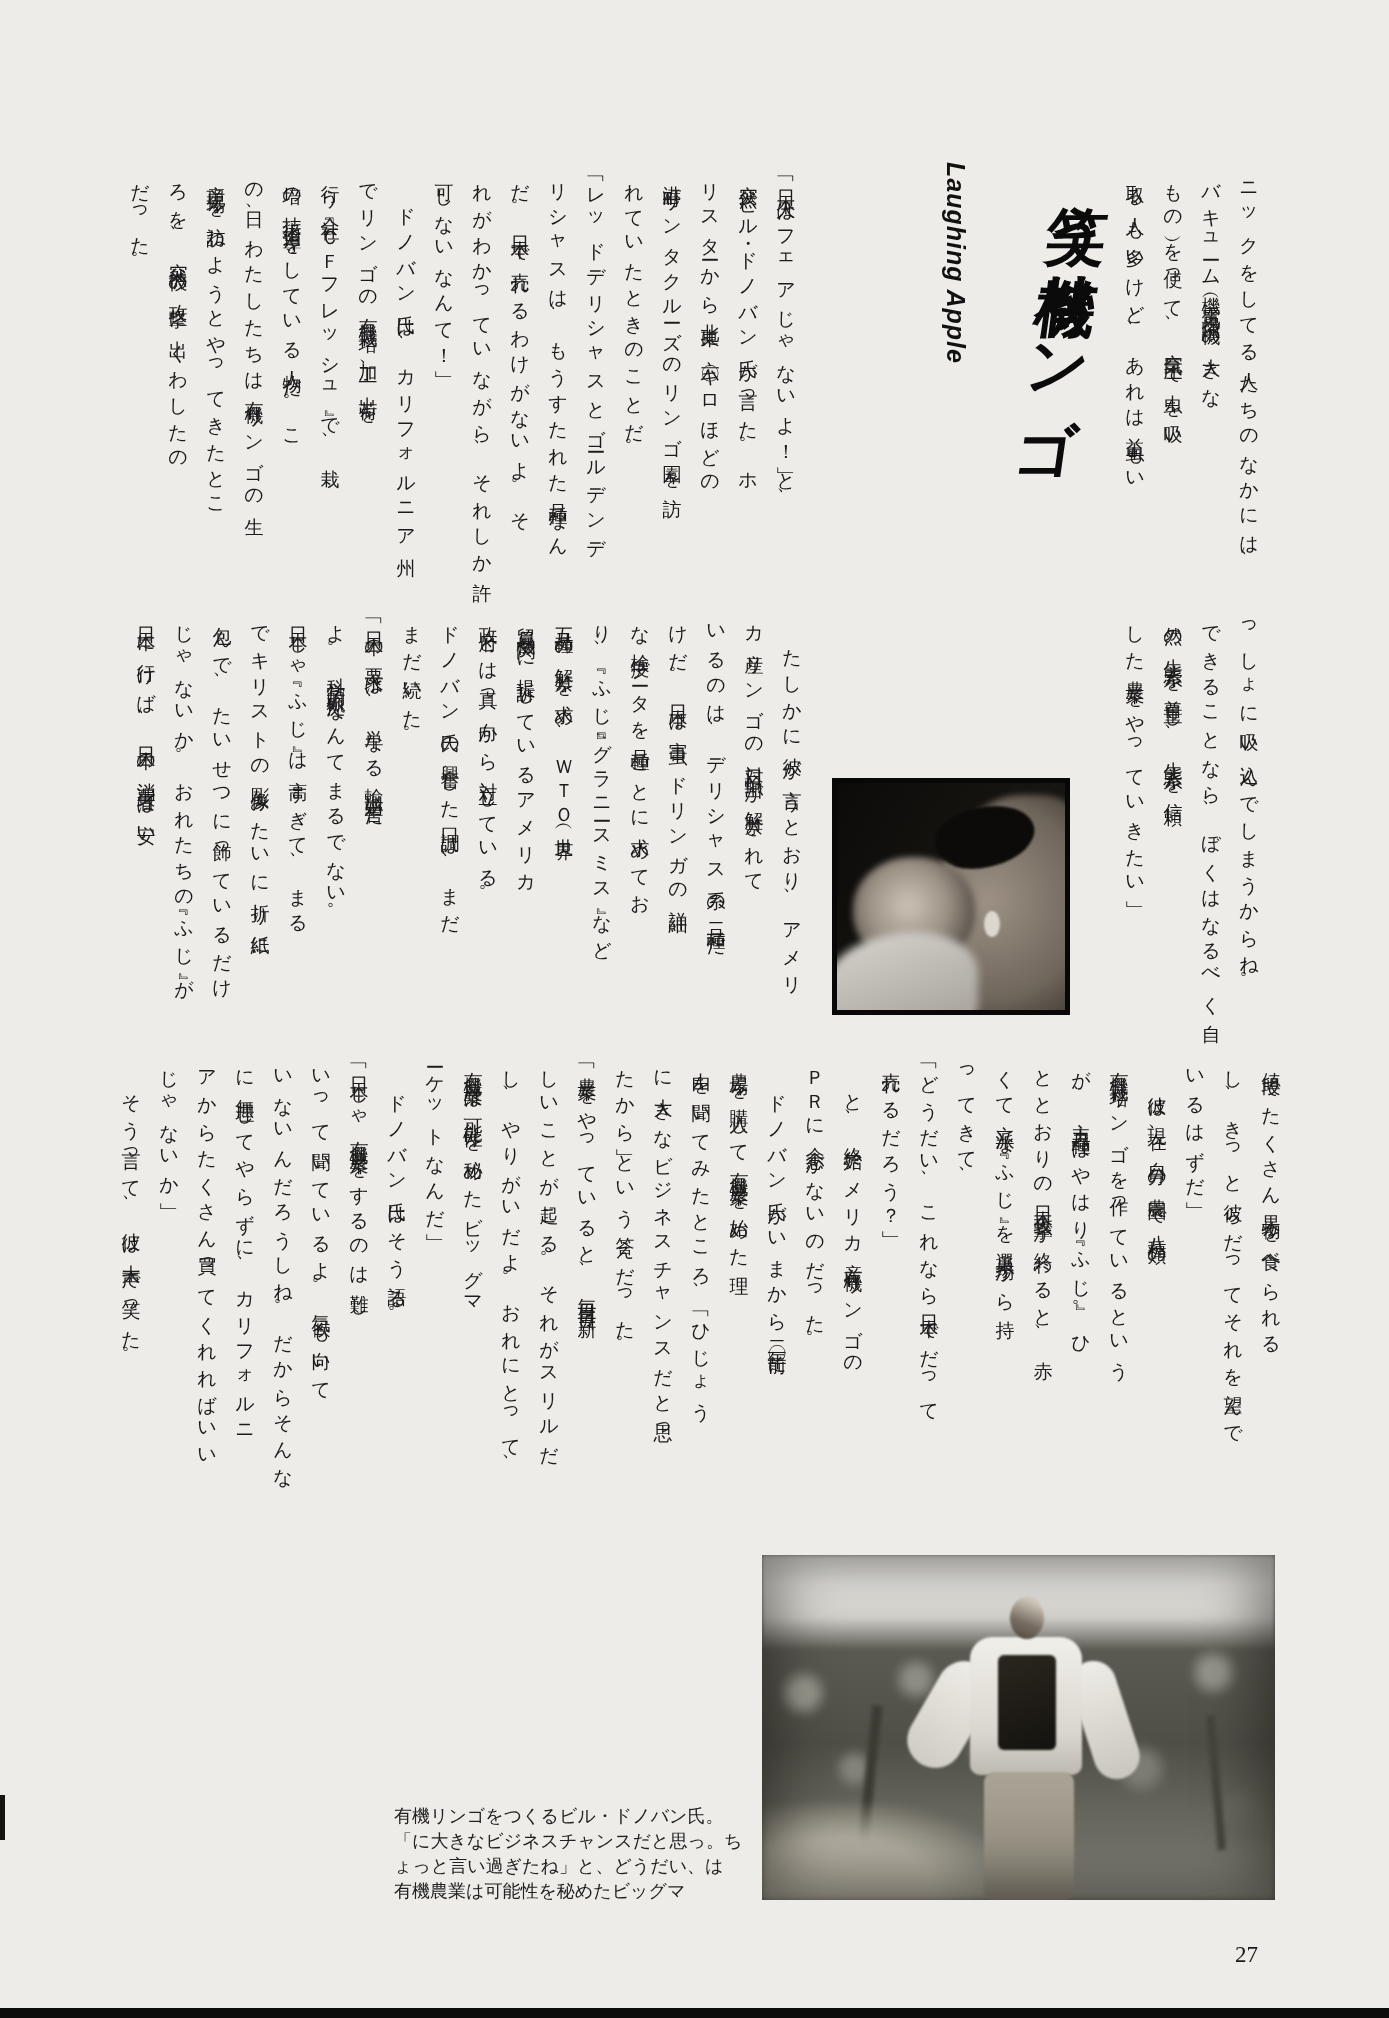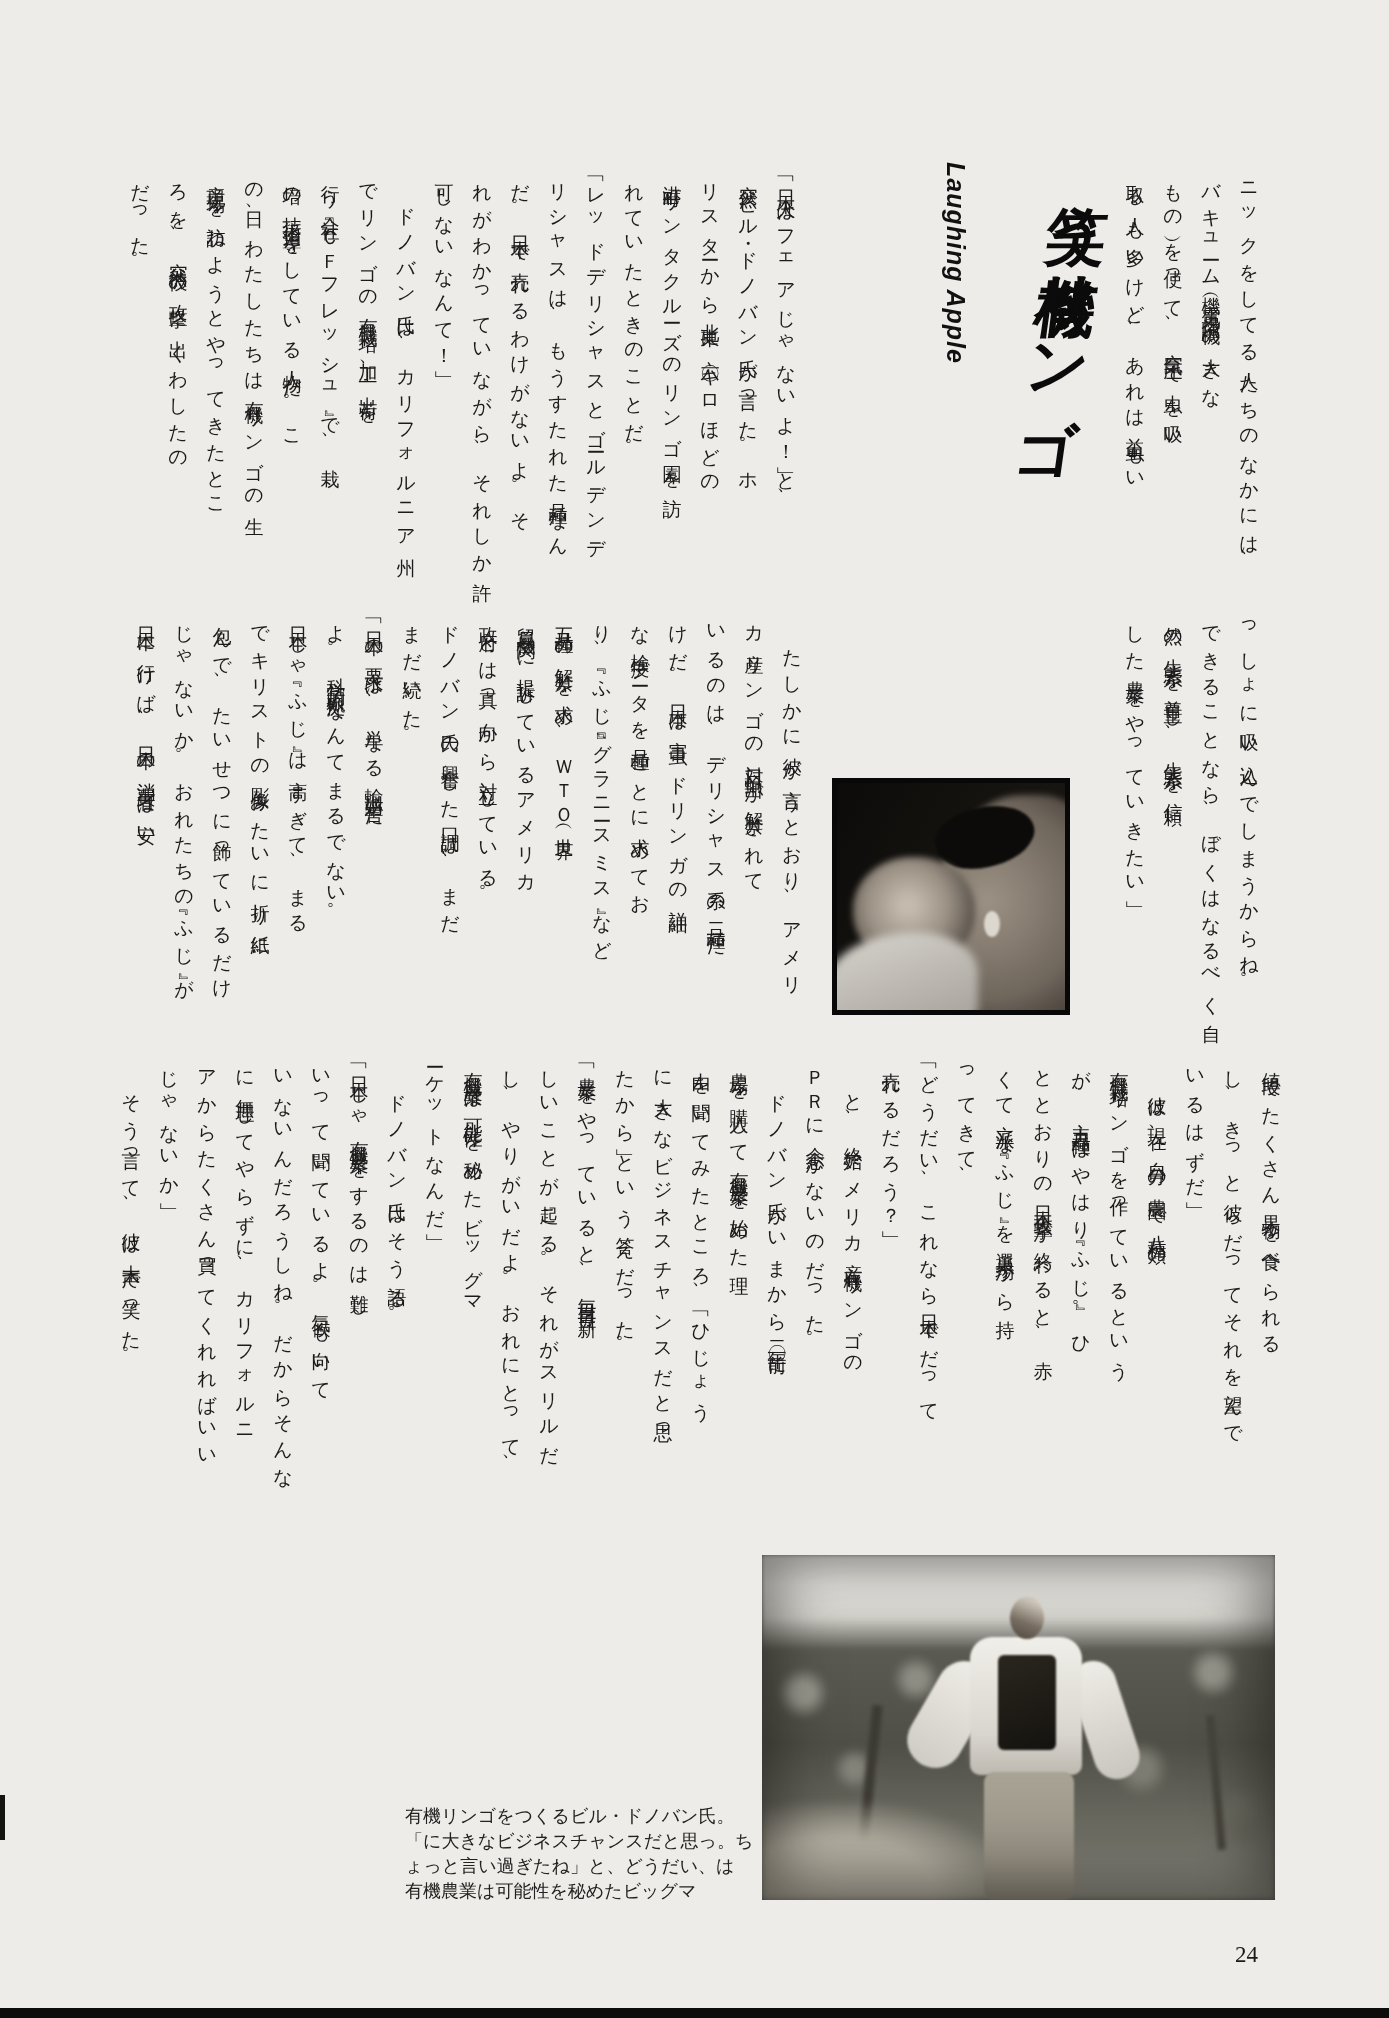--- a/index.html
+++ b/index.html
@@ -100,21 +100,21 @@
   #photo2 .p2-arm-right{position:absolute;right:-16px;top:62px;width:46px;height:122px;
     border-radius:24px;transform:rotate(-18deg);
     background:linear-gradient(180deg,#efede7,#c9c6be);filter:blur(1px);}
   #photo2 .p2-legs{position:absolute;left:32px;top:175px;width:90px;height:128px;
     border-radius:10px;background:linear-gradient(180deg,#aaa496,#8e887b);filter:blur(1px);}
   #photo2 .p2-vignette{position:absolute;inset:0;
     box-shadow:inset 0 0 60px 15px rgba(20,18,14,.55);}
 
   
   #caption{
-    position:absolute;left:405px;top:1804px;width:368px;
+    position:absolute;left:394px;top:1804px;width:368px;
     font-family:"Liberation Sans","DejaVu Sans",sans-serif;
     font-size:18px;line-height:25px;color:#222;
   }
   #caption .cap-line{white-space:nowrap;}
 
   #page-num{
     position:absolute;left:1235px;top:1942px;
     font-family:"Liberation Serif","DejaVu Serif",serif;
     font-size:23px;color:#1a1a1a;
   }
@@ -245,18 +245,18 @@
     <div class="p2-vignette"></div>
   </div>
 
   <div id="caption">
       <div class="cap-line">有機リンゴをつくるビル・ドノバン氏。</div>
       <div class="cap-line">「に大きなビジネスチャンスだと思っ。ち</div>
       <div class="cap-line">ょっと言い過ぎたね」と、どうだい、は</div>
       <div class="cap-line">有機農業は可能性を秘めたビッグマ</div>
     </div>
 
-  <div id="page-num">24</div>
+  <div id="page-num">27</div>
 
   <div id="scan-speck"></div>
   <div id="scan-bar"></div>
 
 </div>
 
 </body></html>

